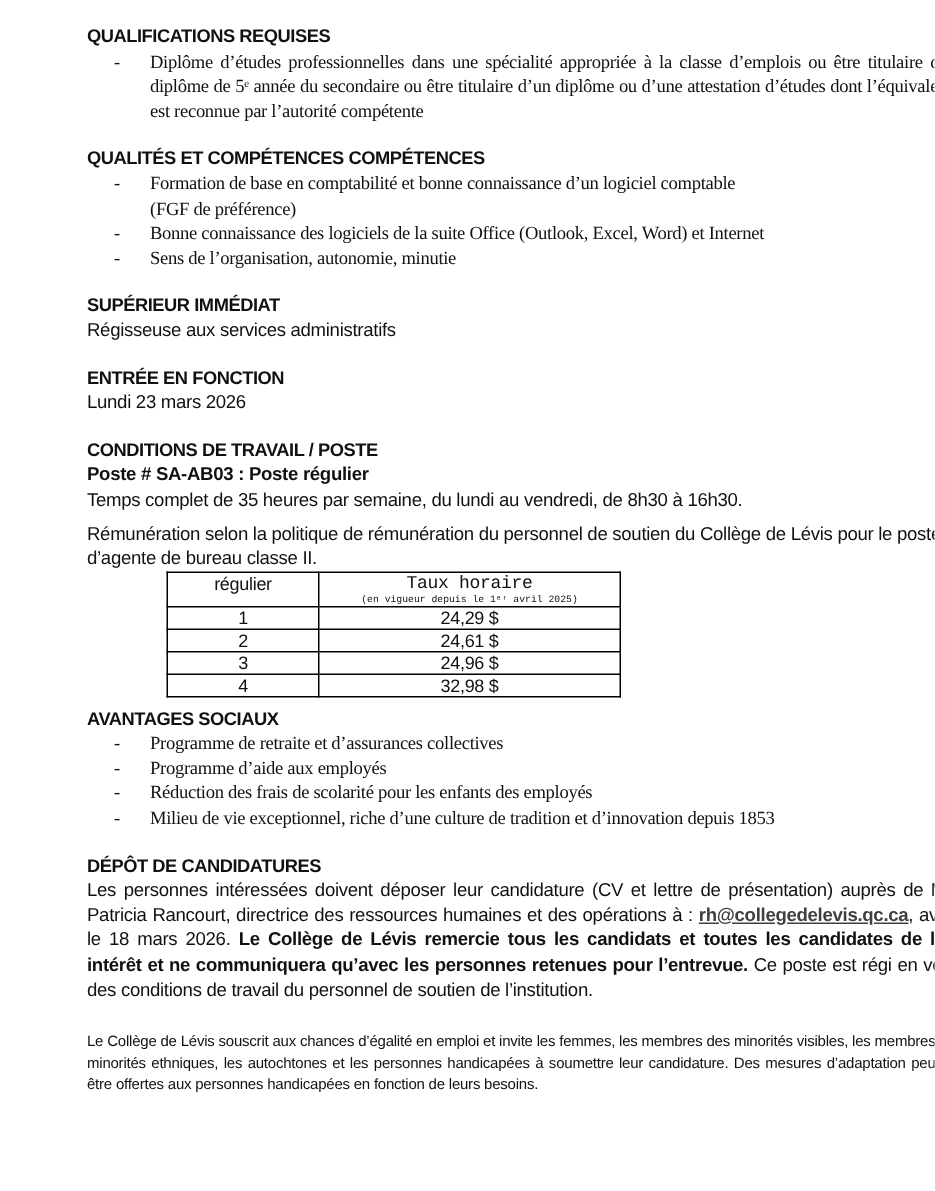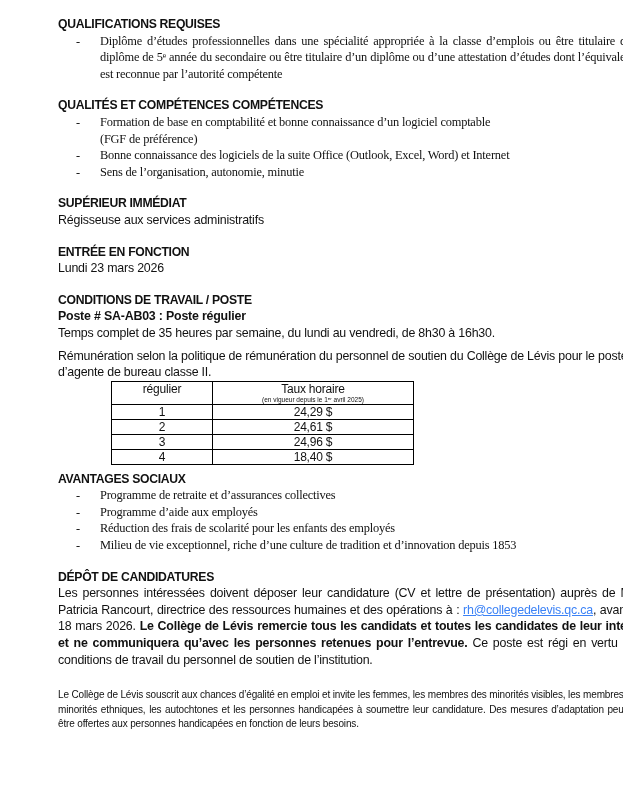--- a/index.html
+++ b/index.html
@@ -10,23 +10,23 @@
   .heading { font-weight: bold; font-size: 12.2px; letter-spacing: -0.3px; }
   .subheading { font-weight: bold; }
   ul.dash { list-style: none; margin: 0; padding: 0; }
   ul.dash li { position: relative; padding-left: 42px; font-family: Liberation Serif, serif; }
   ul.dash li::before { content: "-"; position: absolute; left: 18px; top: 0; }
   .justify { text-align: justify; }
   .mt6 { margin-top: 6px; }
   table.rates { border-collapse: collapse; margin-left: 53px; font-size: 12px; line-height: 14px; }
   table.rates td, table.rates th { border: 1px solid #000; text-align: center; padding: 0; font-weight: normal; }
   table.rates th.c1 { width: 100px; vertical-align: top; }
-  table.rates th.c2 { width: 200px; }
+  table.rates th.c2 { width: 200px; font-family: Liberation Mono, monospace; }
   .note { font-size: 6.5px; line-height: 8px; display: block; letter-spacing: 0; }
-  a.mail { color: #3b82f6; text-decoration: underline; }
+  a.mail { color: #404040; text-decoration: underline; font-weight: bold; }
   .footer { font-size: 10px; line-height: 14.5px; margin-top: 20px; letter-spacing: -0.15px; }
 </style>
 </head>
 <body>
 
 <div class="page">
 
   <div class="section">
     <div class="heading">QUALIFICATIONS REQUISES</div>
     <ul class="dash">
@@ -76,21 +76,21 @@
         <tr>
           <td>2</td>
           <td>24,61 $</td>
         </tr>
         <tr>
           <td>3</td>
           <td>24,96 $</td>
         </tr>
         <tr>
           <td>4</td>
-          <td>18,40 $</td>
+          <td>32,98 $</td>
         </tr>
       </tbody>
     </table>
   </div>
 
   <div class="section">
     <div class="heading">AVANTAGES SOCIAUX</div>
     <ul class="dash">
       <li>Programme de retraite et d’assurances collectives</li>
       <li>Programme d’aide aux employés</li>

